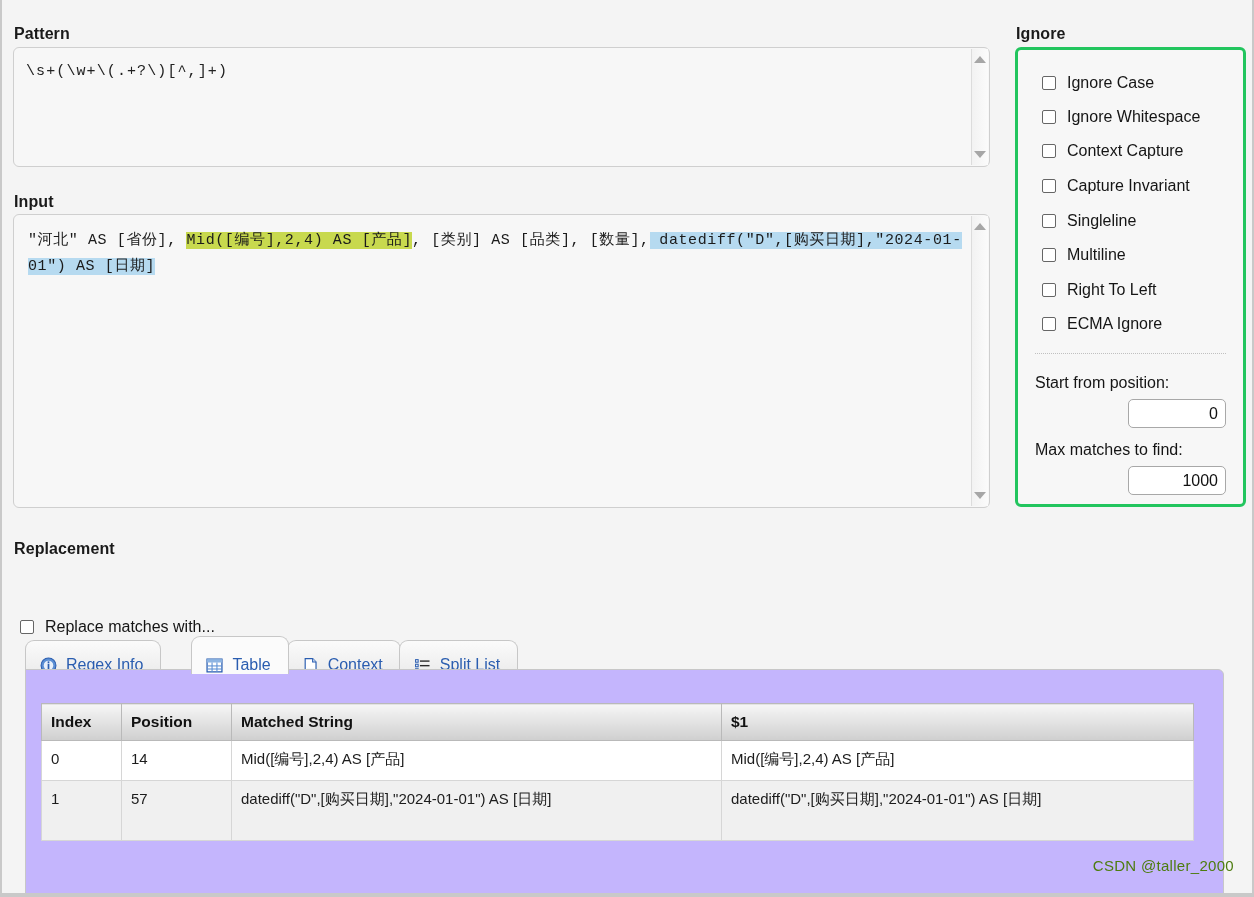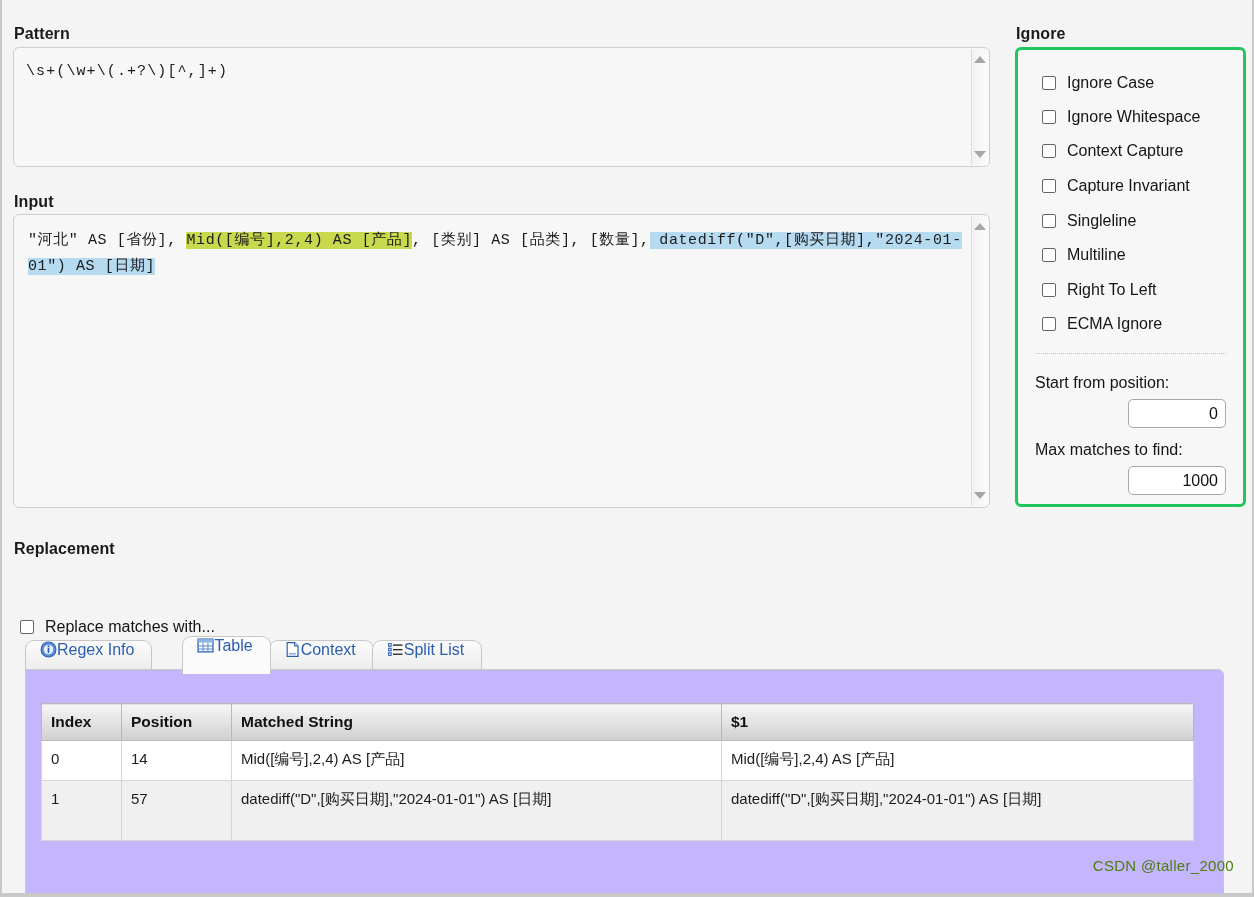--- a/index.html
+++ b/index.html
@@ -140,21 +140,21 @@
 
   
   #tabs {
     position: absolute; left: 23px; top: 636px;
     display: flex; align-items: flex-end; gap: 0;
   }
   .tab {
     position: relative;
     height: 34px;
     padding: 0 17px 0 14px;
-    display: flex; align-items: flex-start; 
+    display: flex; align-items: flex-end; gap: 9px;
     background: linear-gradient(to bottom,#fbfbfb,#ebebeb);
     border: 1px solid #c7c7c7;
     border-bottom: none;
     border-radius: 9px 9px 0 0;
     font-size: 16px;
     color: #2a5db0;
     margin-right: -2px;
   }
   .tab.active {
     background: #fbfbfb;

